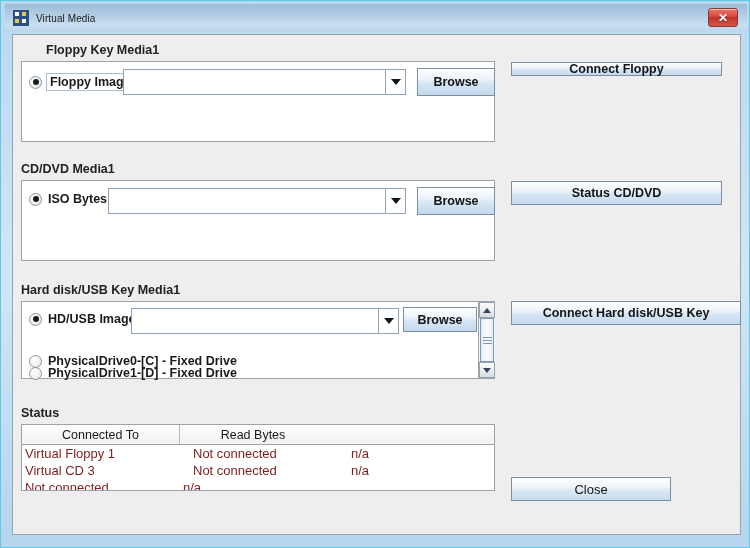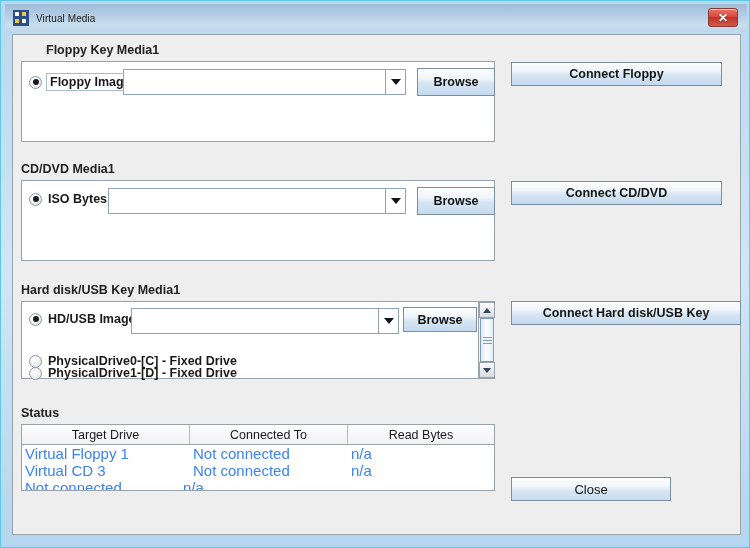--- a/index.html
+++ b/index.html
@@ -279,22 +279,22 @@
   }
   .th:last-child { border-right: none; }
   .trow {
     display: flex;
     height: 17px;
   }
   .td {
     box-sizing: border-box;
     display: flex;
     align-items: center;
-    font-size: 15px;
-    color: #3b82f6;
+    font-size: 13px;
+    color: #7f1d1d;
     padding-left: 3px;
     white-space: nowrap;
     overflow: hidden;
   }
 </style>
 </head>
 <body>
 
 <div class="window">
 
@@ -327,41 +327,41 @@
 
     <div class="combo" style="left:110px; top:34px; width:283px;">
       <div class="combo-field"></div>
       <div class="combo-arrow">
         <span class="tri"></span>
       </div>
     </div>
 
     <div class="btn" style="left:404px; top:33px; width:78px; height:28px;">Browse</div>
 
-    <div class="btn" style="left:498px; top:27px; width:211px; height:24px;">Connect Floppy</div>
+    <div class="btn" style="left:498px; top:27px; width:211px; height:14px;">Connect Floppy</div>
 
     <div class="sect-title" style="left:8px; top:127px;">CD/DVD Media1</div>
 
     <div class="panel" style="left:8px; top:145px; width:474px; height:81px;"></div>
 
     <div class="radio-row" style="left:16px; top:157px;">
       <span class="radio checked"></span>
       <span class="radio-label bold">ISO Bytes</span>
     </div>
 
     <div class="combo" style="left:95px; top:153px; width:298px;">
       <div class="combo-field"></div>
       <div class="combo-arrow">
         <span class="tri"></span>
       </div>
     </div>
 
     <div class="btn" style="left:404px; top:152px; width:78px; height:28px;">Browse</div>
 
-    <div class="btn" style="left:498px; top:146px; width:211px; height:24px;">Connect CD/DVD</div>
+    <div class="btn" style="left:498px; top:146px; width:211px; height:24px;">Status CD/DVD</div>
 
     <div class="sect-title" style="left:8px; top:248px;">Hard disk/USB Key Media1</div>
 
     <div class="panel" style="left:8px; top:266px; width:474px; height:78px;"></div>
 
     <div class="scrollbar" style="left:465px; top:267px; height:76px;">
       <div class="sb-arrow">
           <span class="up"></span>
         </div>
       <div class="sb-track">
@@ -401,21 +401,20 @@
       <span class="radio"></span>
       <span class="radio-label bold">PhysicalDrive1-[D] - Fixed Drive</span>
     </div>
 
     <div class="btn" style="left:498px; top:266px; width:230px; height:24px;">Connect Hard disk/USB Key</div>
 
     <div class="sect-title" style="left:8px; top:371px;">Status</div>
 
     <div class="table" style="left:8px; top:389px; width:474px; height:67px;">
       <div class="thead">
-        <div class="th" style="width:168px;">Target Drive</div>
         <div class="th" style="width:158px;">Connected To</div>
         <div class="th" style="width:146px;">Read Bytes</div>
       </div>
 
       <div class="trow">
         <div class="td" style="width:168px;">Virtual Floppy 1</div>
         <div class="td" style="width:158px;">Not connected</div>
         <div class="td" style="width:146px;">n/a</div>
       </div>
       <div class="trow">

